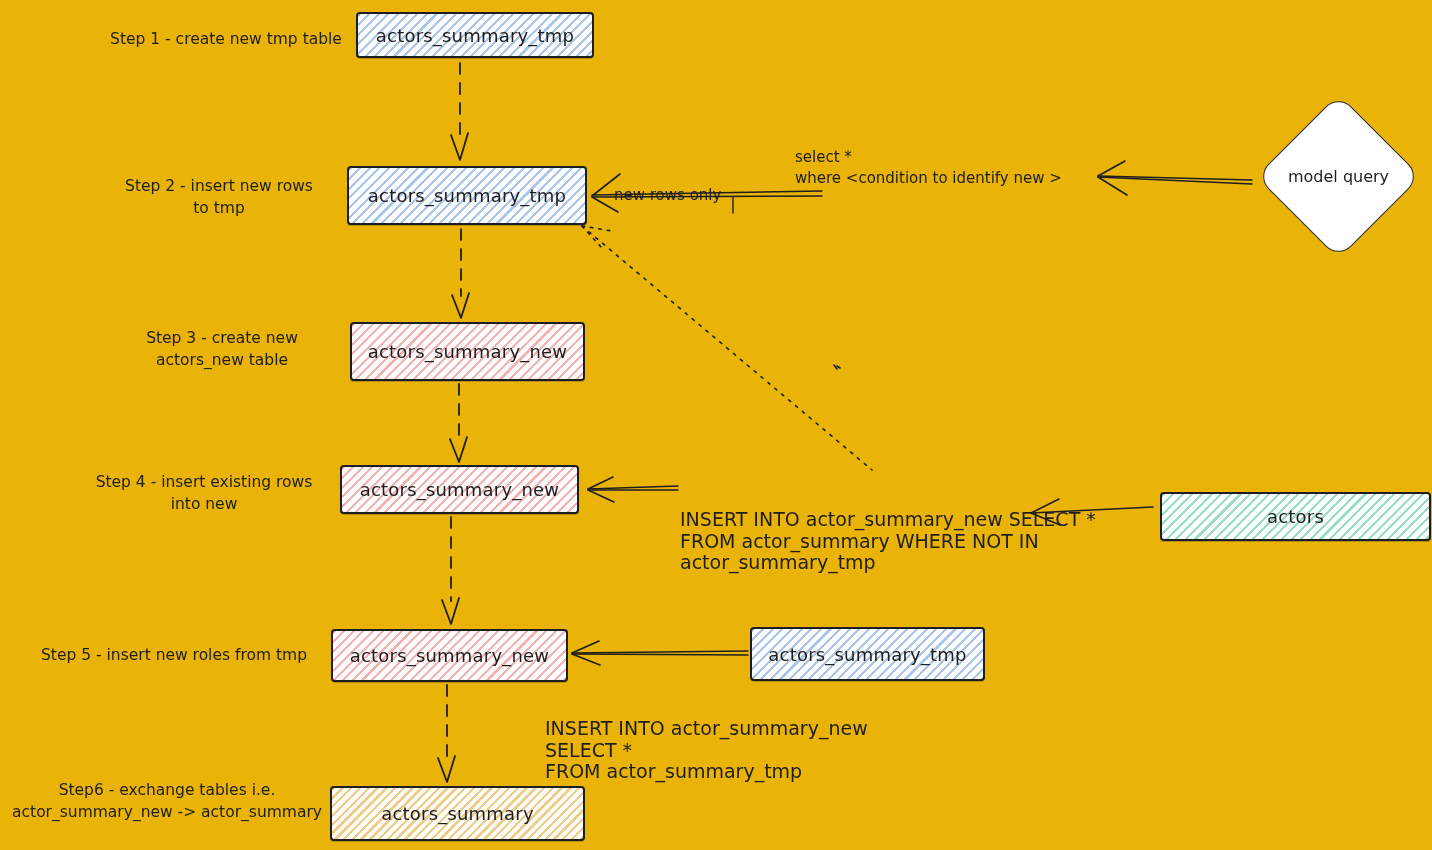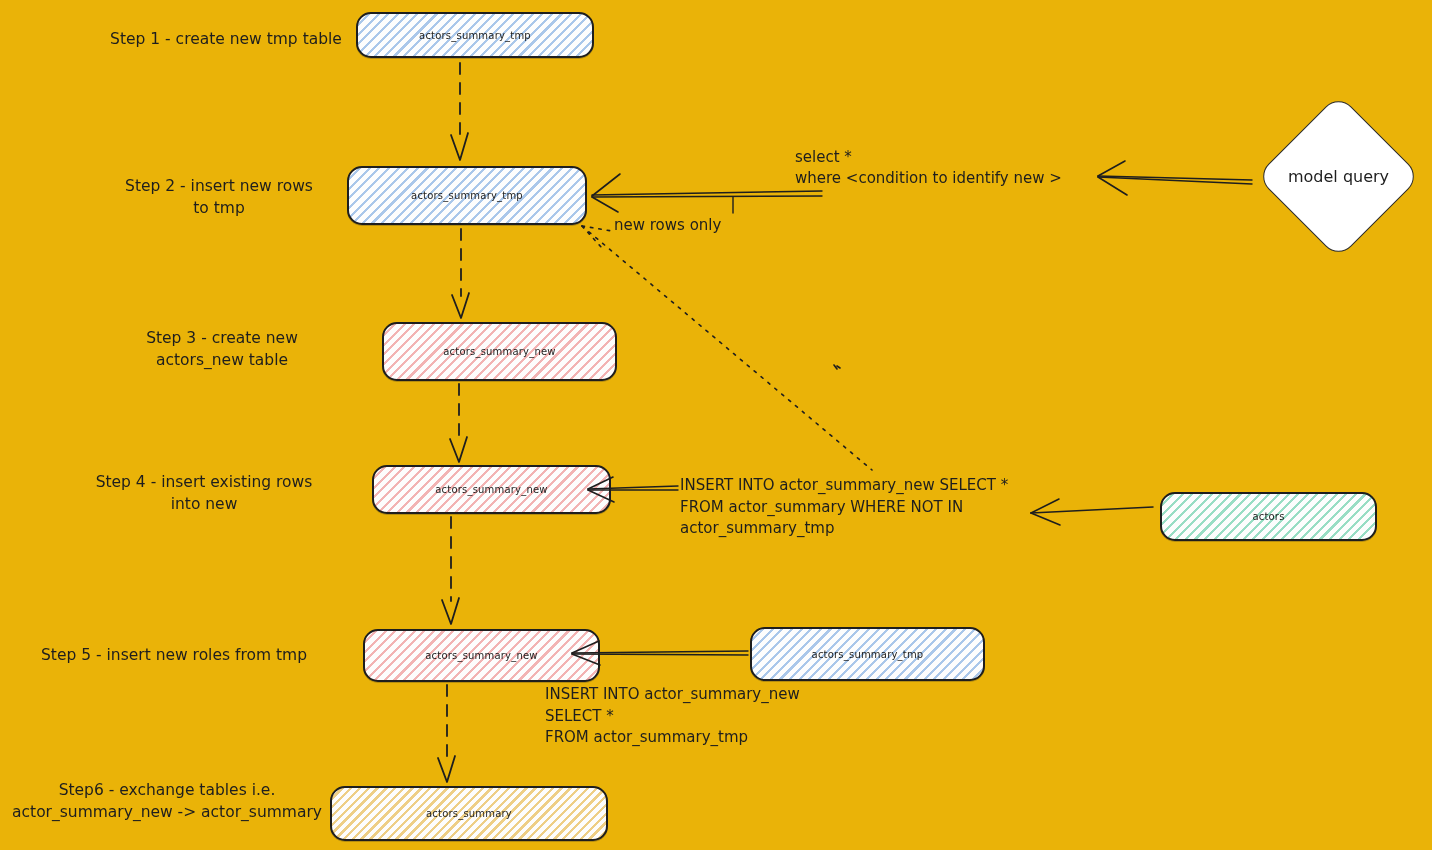--- a/index.html
+++ b/index.html
@@ -2,43 +2,43 @@
 <html><head>
 <meta charset="utf-8">
 <style>
   html,body{margin:0;padding:0;background:#ffffff;}
   #canvas{
     position:relative;width:1432px;height:850px;background:#eab308;overflow:hidden;
     font-family:"DejaVu Sans","Liberation Sans",sans-serif;color:#1e1e1e;
   }
   
   .node{
-    position:absolute;box-sizing:border-box;border:2px solid #1e1e1e;border-radius:15px;
+    position:absolute;box-sizing:border-box;border:2px solid #1e1e1e;border-radius:4px;
     display:flex;align-items:center;justify-content:center;
-    font-size:10px;letter-spacing:.2px;z-index:1;
+    font-size:18px;letter-spacing:.2px;z-index:1;
     box-shadow:0 1px 0 rgba(30,30,30,.25);
   }
   .hachure-blue{background:
     repeating-linear-gradient(135deg, rgba(142,181,228,.75) 0 2.2px, rgba(255,255,255,0) 2.2px 6.8px) #fdfdfd;}
   .hachure-pink{background:
-    repeating-linear-gradient(135deg, rgba(238,148,148,.7) 0 2.2px, rgba(255,255,255,0) 2.2px 6.8px) #fdfdfd; margin-left: 32px;}
+    repeating-linear-gradient(135deg, rgba(238,148,148,.7) 0 2.2px, rgba(255,255,255,0) 2.2px 6.8px) #fdfdfd;}
   .hachure-green{background:
     repeating-linear-gradient(135deg, rgba(110,208,172,.7) 0 2.2px, rgba(255,255,255,0) 2.2px 6.8px) #fdfdfd;}
   .hachure-yellow{background:
     repeating-linear-gradient(135deg, rgba(233,191,94,.75) 0 2.4px, rgba(255,255,255,0) 2.4px 6.2px) #fdfdfd;}
   .diamond{
     position:absolute;left:1280px;top:118px;width:115px;height:115px;
     border:1.8px solid #2a2a2a;border-radius:18px;background:#ffffff;
     transform:rotate(45deg);z-index:1;display:flex;align-items:center;justify-content:center;
   }
   .diamond > span{transform:rotate(-45deg);font-size:16px;white-space:nowrap;}
   
   .steplabel{position:absolute;font-size:15.5px;line-height:22px;text-align:center;z-index:3;white-space:nowrap;}
   .annot{position:absolute;font-size:15px;line-height:21px;text-align:left;z-index:3;white-space:nowrap;}
-  .annot.big{font-size:15px;line-height:21.5px;}
+  .annot.big{font-size:19px;line-height:21.5px;margin-top:34px;}
   .annot div{white-space:nowrap;}
   
   #wires{position:absolute;left:0;top:0;z-index:2;pointer-events:none;}
   #wires path, #wires line, #wires polyline{stroke:#1e1e1e;fill:none;stroke-linecap:round;stroke-linejoin:round;}
 </style>
 </head>
 <body>
 
 <div id="canvas">
 
@@ -73,39 +73,39 @@
   </div>
   <div class="node hachure-pink" style="left:350px;top:322px;width:235px;height:59px;">
     <span>actors_summary_new</span>
   </div>
   <div class="node hachure-pink" style="left:340px;top:465px;width:239px;height:49px;">
     <span>actors_summary_new</span>
   </div>
   <div class="node hachure-pink" style="left:331px;top:629px;width:237px;height:53px;">
     <span>actors_summary_new</span>
   </div>
-  <div class="node hachure-yellow" style="left:330px;top:786px;width:278px;height:55px;">
+  <div class="node hachure-yellow" style="left:330px;top:786px;width:255px;height:55px;">
     <span>actors_summary</span>
   </div>
 
   <div class="diamond">
     <span>model query</span>
   </div>
-  <div class="node hachure-green" style="left:1160px;top:492px;width:217px;height:49px;">
+  <div class="node hachure-green" style="left:1160px;top:492px;width:271px;height:49px;">
     <span>actors</span>
   </div>
   <div class="node hachure-blue" style="left:750px;top:627px;width:235px;height:54px;">
     <span>actors_summary_tmp</span>
   </div>
 
   <div class="annot" style="left:795px;top:147px;width:320px;">
     <div>select *</div>
     <div>where &lt;condition to identify new &gt;</div>
   </div>
-  <div class="annot" style="left:614px;top:215px;width:162px;">
+  <div class="annot" style="left:614px;top:185px;width:162px;">
     <div>new rows only</div>
   </div>
   <div class="annot big" style="left:680px;top:475px;width:386px;">
     <div>INSERT INTO actor_summary_new SELECT *</div>
     <div>FROM actor_summary WHERE NOT IN</div>
     <div>actor_summary_tmp</div>
   </div>
   <div class="annot big" style="left:545px;top:684px;width:292px;">
     <div>INSERT INTO actor_summary_new</div>
     <div>SELECT *</div>

